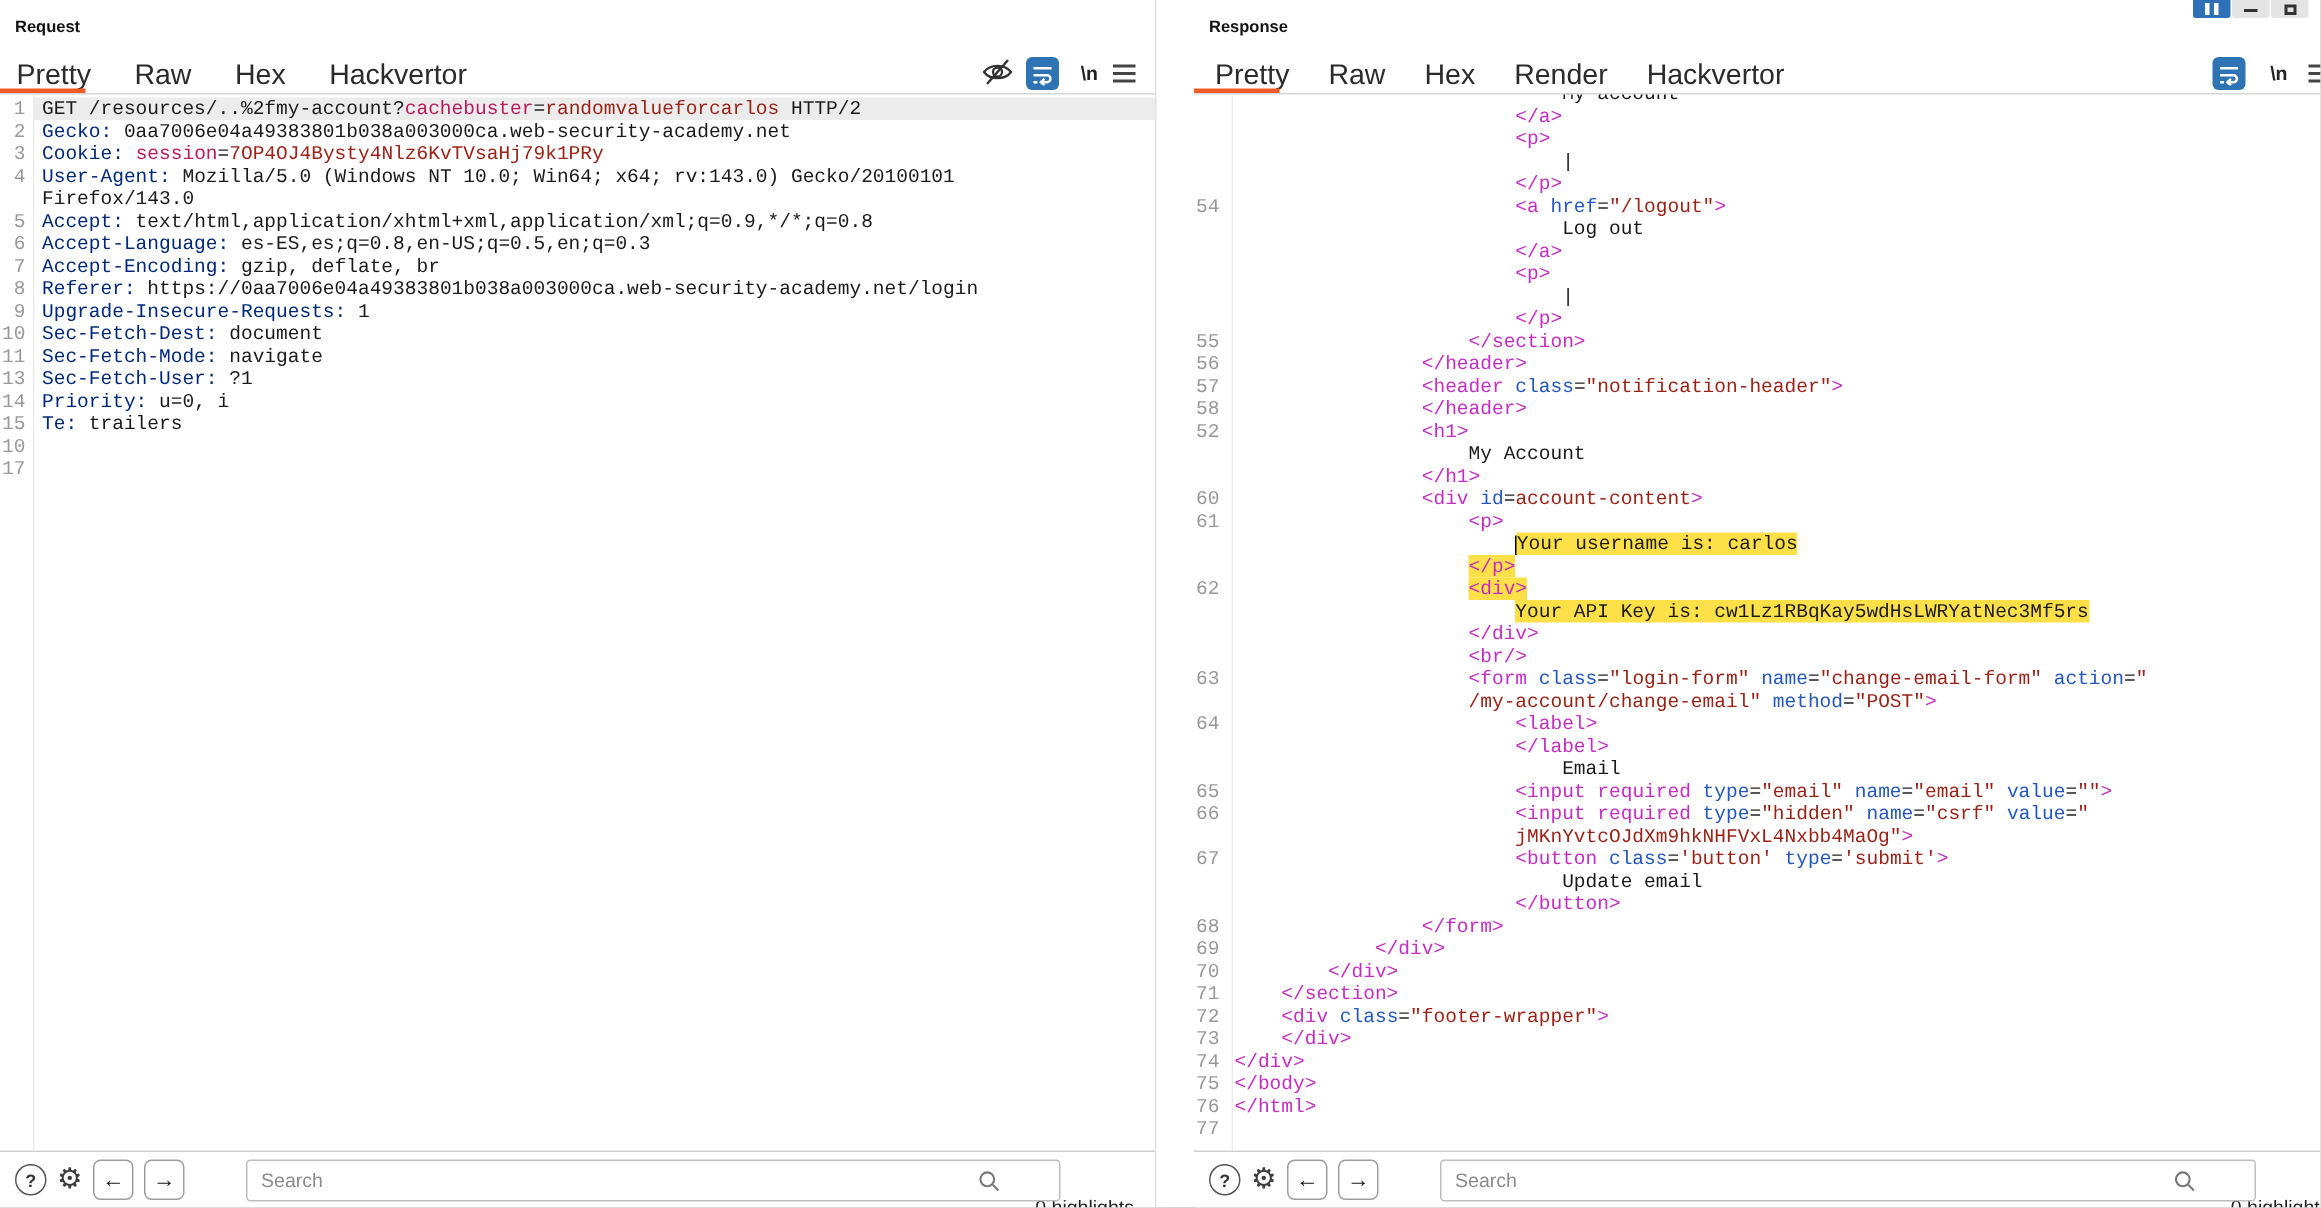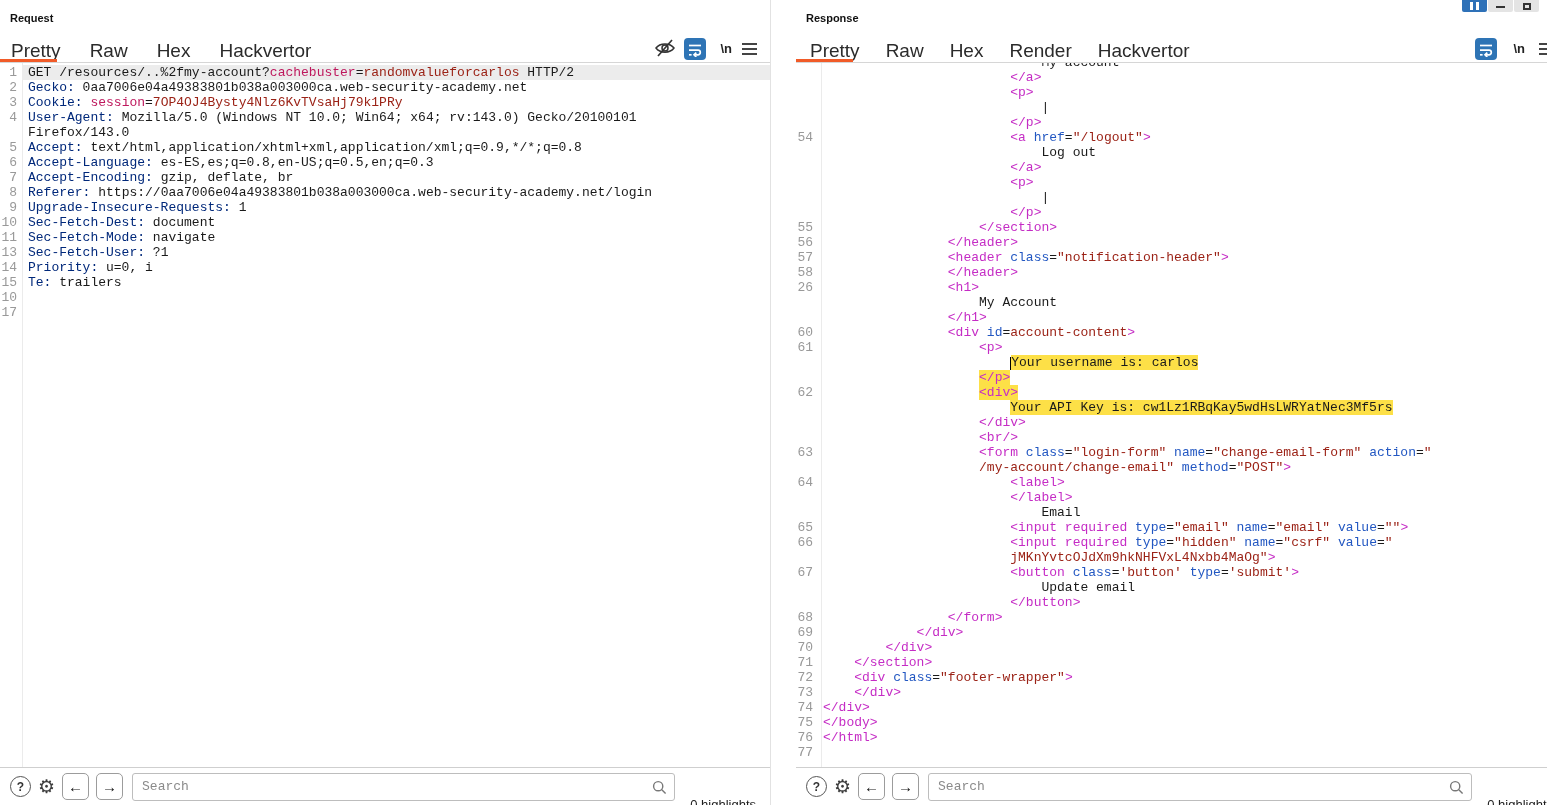--- a/index.html
+++ b/index.html
@@ -48,21 +48,21 @@
   .caret{display:inline-block;width:2px;height:13px;background:#000;vertical-align:text-bottom;margin-right:-1px;}
 
   .scrollbar-track { position:absolute; top:0; bottom:0; right:0; width:9px; background:#fff; }
   .scrollbar-thumb { position:absolute; right:0; width:9px; top:455px; height:239px; background:#e3e3e3; }
 
   .footer { position:absolute; left:0; right:0; bottom:0; height:38px; border-top:1px solid #cfcfcf; display:flex; align-items:center; padding:0 10px; background:#fff; }
   .help-icon { width:21px; height:21px; border:1.5px solid #555; border-radius:50%; display:flex; align-items:center; justify-content:center; font-size:12px; font-weight:bold; color:#333; flex:none; }
   .gear-icon { font-size:19px; color:#3d3d3d; margin-left:7px; flex:none; line-height:21px; }
   .nav-btn { width:27px; height:27px; border:1px solid #9c9c9c; border-radius:5px; background:#fff; display:flex; align-items:center; justify-content:center; font-size:15px; color:#111; margin-left:7px; flex:none; }
   .search-wrap { position:relative; flex:1; margin-left:9px; }
-  .search-input { width:100%; height:28px; border:1px solid #bdbdbd; border-radius:3px; font-size:13px; color:#333; padding:0 28px 0 9px; outline:none; font-family:Liberation Mono, monospace; }
+  .search-input { width:100%; height:28px; border:1px solid #bdbdbd; border-radius:3px; font-size:13px; color:#333; padding:0 28px 0 9px; outline:none; font-family:Liberation Sans, sans-serif;margin-left:32px; }
   .search-input::placeholder { color:#8a8a8a; }
   .mag-icon { position:absolute; right:8px; top:7px; }
   .highlights { font-size:13px; color:#1d1d1d; margin-left:15px; margin-right:4px; white-space:nowrap; flex:none;margin-top:36px; }
 
   .win-controls { position:absolute; top:0; right:8px; display:flex; gap:1px; }
   .win-btn { width:25px; height:12px; display:flex; align-items:flex-end; justify-content:center; padding-bottom:2px; border-radius:0 0 2px 2px; }
   .win-pause { background:#2e71b8; }
   .win-pause span { display:inline-block; width:3px; height:8px; background:#fff; margin:0 1.5px; }
   .win-gray { background:#e4e4e4; }
   .win-min span { display:inline-block; width:9px; height:2px; background:#333; margin-bottom:2px; }
@@ -281,21 +281,21 @@
           </div>
           <div class="crow">
             <span class="gut">57</span>
             <span class="codeline"><span class="tg">                &lt;header</span><span class="at"> class</span><span class="tx">=</span><span class="pv">"notification-header"</span><span class="tg">&gt;</span></span>
           </div>
           <div class="crow">
             <span class="gut">58</span>
             <span class="codeline"><span class="tg">                &lt;/header&gt;</span></span>
           </div>
           <div class="crow">
-            <span class="gut">26</span>
+            <span class="gut">52</span>
             <span class="codeline"><span class="tg">                &lt;h1&gt;</span></span>
           </div>
           <div class="crow">
             <span class="gut"></span>
             <span class="codeline"><span class="tx">                    My Account</span></span>
           </div>
           <div class="crow">
             <span class="gut"></span>
             <span class="codeline"><span class="tg">                &lt;/h1&gt;</span></span>
           </div>

